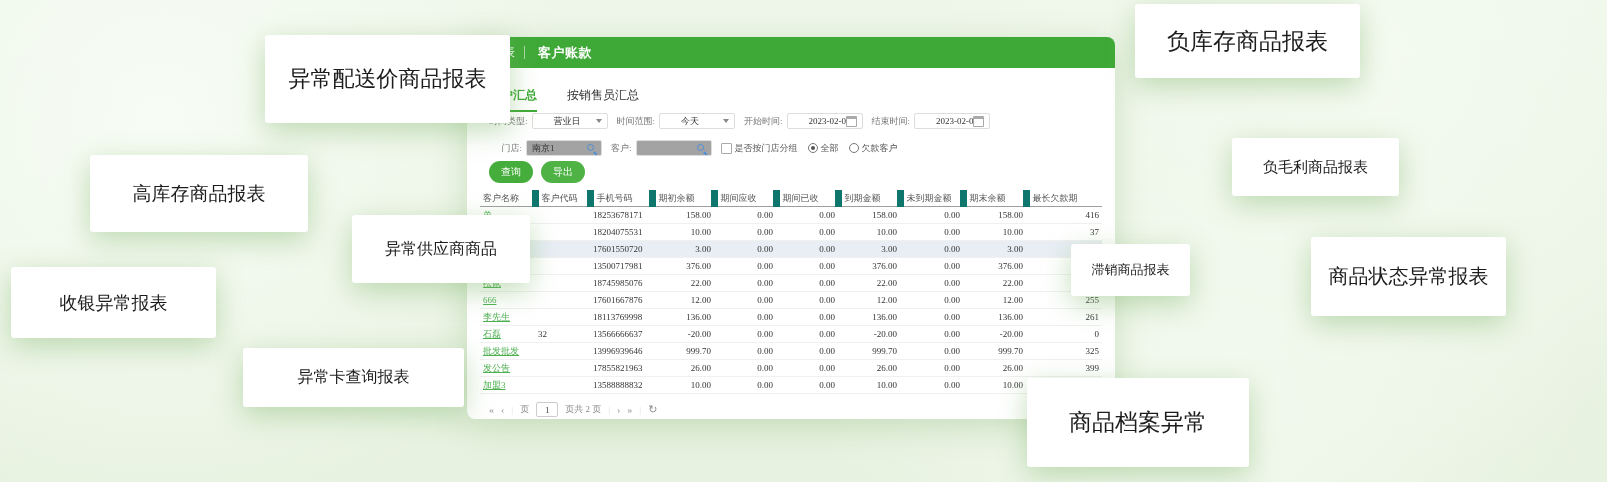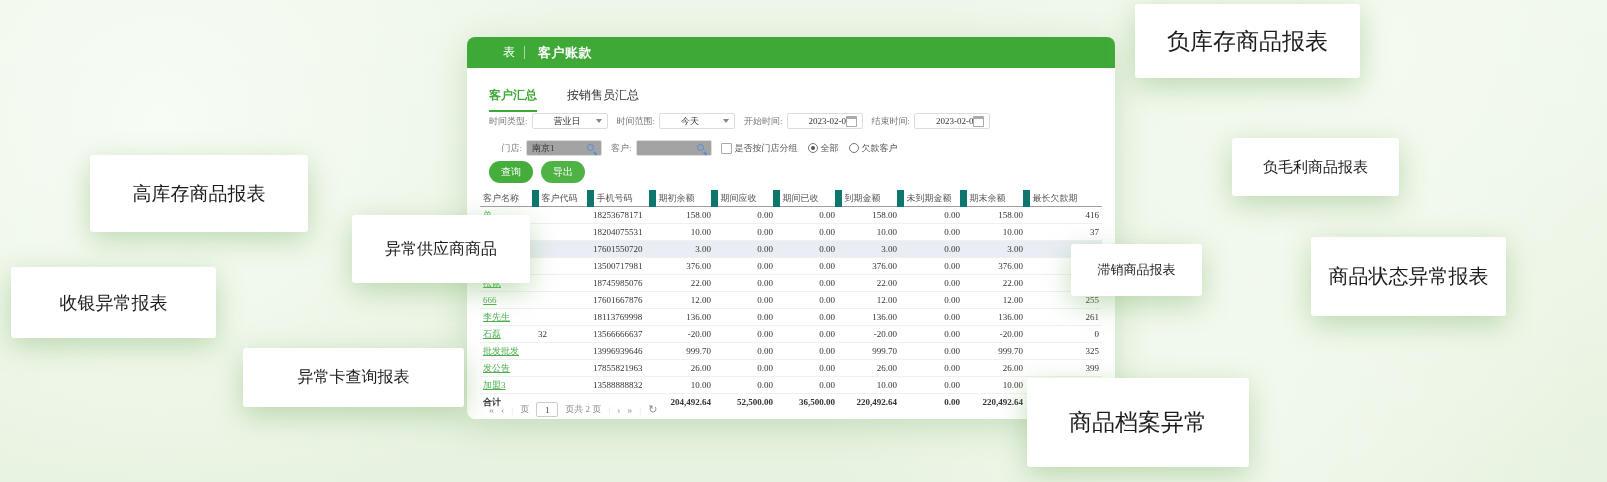--- a/index.html
+++ b/index.html
@@ -68,21 +68,21 @@
   
   .card{position:absolute;background:#fff;border-radius:3px;z-index:10;display:flex;align-items:center;justify-content:center;
         color:#1c1c1c;font-weight:500;box-shadow:0 8px 28px rgba(125,180,105,.45);white-space:nowrap;}
   .card.pos-1{left:265px;top:35px;width:245px;height:88px;font-size:22px;}
   .card.pos-2{left:1135px;top:4px;width:225px;height:74px;font-size:23px;}
   .card.pos-3{left:90px;top:155px;width:218px;height:77px;font-size:19px;}
   .card.pos-4{left:11px;top:267px;width:205px;height:71px;font-size:18px;}
   .card.pos-5{left:352px;top:215px;width:178px;height:68px;font-size:16px;}
   .card.pos-6{left:243px;top:348px;width:221px;height:59px;font-size:16px;}
   .card.pos-7{left:1232px;top:138px;width:167px;height:58px;font-size:15px;}
-  .card.pos-8{left:1071px;top:244px;width:131px;height:52px;font-size:13px;}
+  .card.pos-8{left:1071px;top:244px;width:119px;height:52px;font-size:13px;}
   .card.pos-9{left:1311px;top:237px;width:195px;height:79px;font-size:20px;}
   .card.pos-10{left:1027px;top:378px;width:222px;height:89px;font-size:23px;}
 </style>
 </head>
 <body>
 
 <div class="stage">
 
   <div class="app">
     <div class="app-header">
@@ -314,50 +314,39 @@
             <td></td>
             <td>13588888832</td>
             <td class="num">10.00</td>
             <td class="num">0.00</td>
             <td class="num">0.00</td>
             <td class="num">10.00</td>
             <td class="num">0.00</td>
             <td class="num">10.00</td>
             <td class="num"></td>
           </tr>
-          <tr class="total">
-            <td style="font-weight: bold;">合计</td>
-            <td></td>
-            <td></td>
-            <td class="num">204,492.64</td>
-            <td class="num">52,500.00</td>
-            <td class="num">36,500.00</td>
-            <td class="num">220,492.64</td>
-            <td class="num">0.00</td>
-            <td class="num">220,492.64</td>
-            <td class="num"></td>
-          </tr>
         </tbody>
     </table>
 
     <div class="pager">
       <span class="pg-btn">«</span>
       <span class="pg-btn">‹</span>
       <span class="sep">|</span>
       <span>页</span>
       <input class="pg-input" value="1" style="">
       <span>页共 2 页</span>
       <span class="sep">|</span>
       <span class="pg-btn">›</span>
       <span class="pg-btn">»</span>
       <span class="sep">|</span>
       <span class="refresh">↻</span>
     </div>
   </div>
 
+  <div class="card pos-1">异常配送价商品报表</div>
   <div class="card pos-2">负库存商品报表</div>
   <div class="card pos-3">高库存商品报表</div>
   <div class="card pos-4">收银异常报表</div>
   <div class="card pos-5">异常供应商商品</div>
   <div class="card pos-6">异常卡查询报表</div>
   <div class="card pos-7">负毛利商品报表</div>
   <div class="card pos-8">滞销商品报表</div>
   <div class="card pos-9">商品状态异常报表</div>
   <div class="card pos-10">商品档案异常</div>
 

